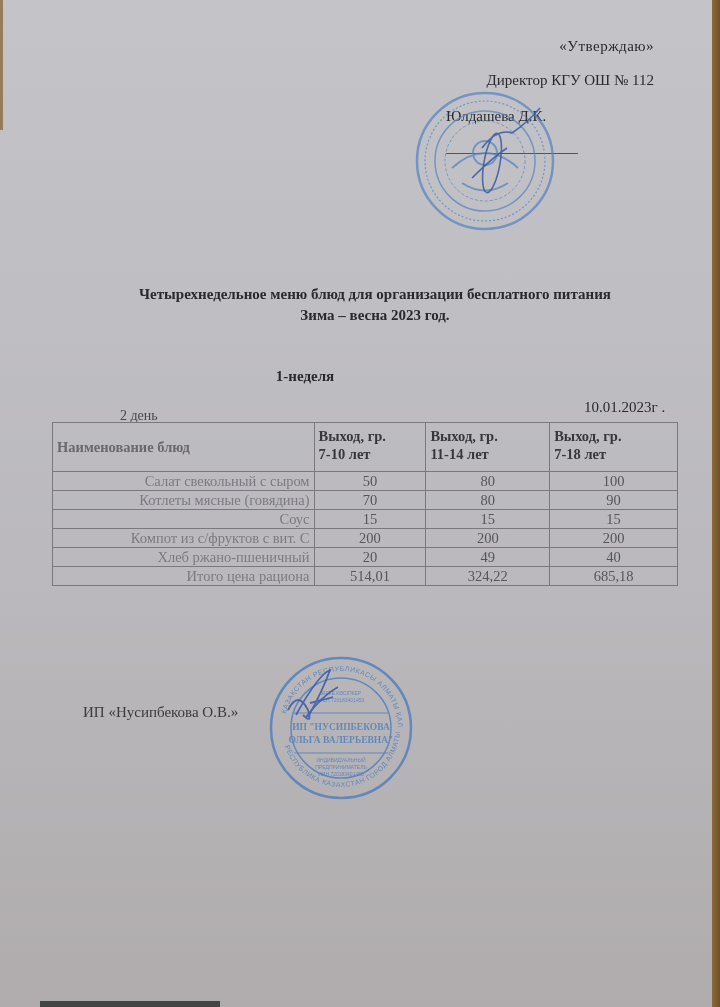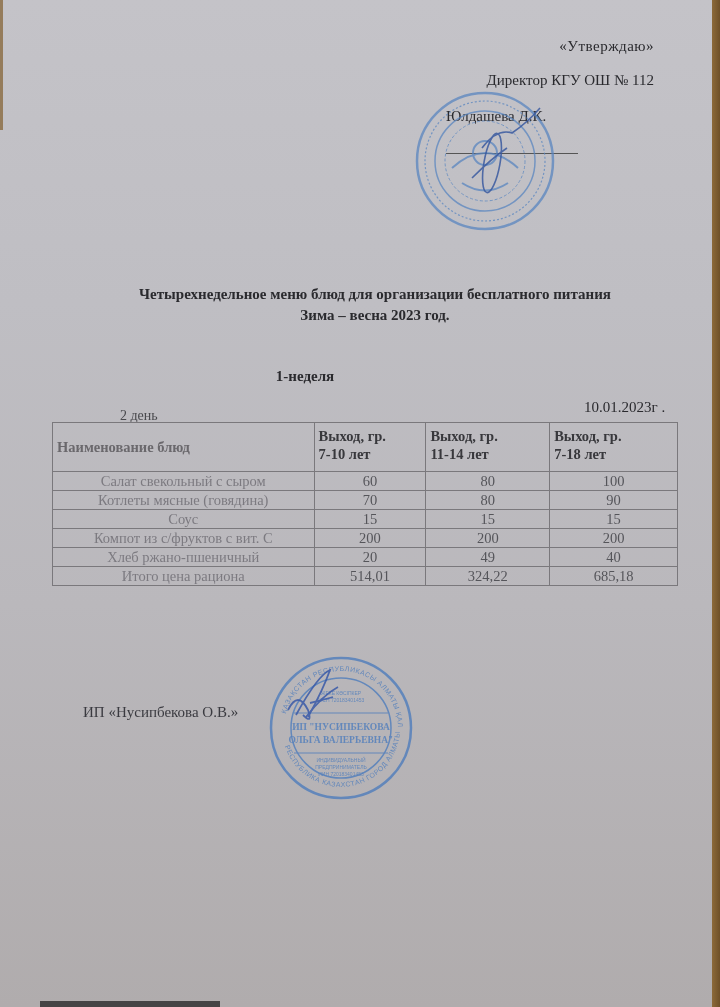--- a/index.html
+++ b/index.html
@@ -86,21 +86,21 @@
     table.menu th {
       font-weight: bold;
       color: #38383c;
       text-align: left;
       vertical-align: top;
       height: 44px;
       line-height: 18px;
       padding-top: 4px;
     }
     table.menu th.name-col { color: #6a686c; vertical-align: middle; padding-top: 0; }
-    table.menu td.name { color: #7c7a80; text-align: center; }
+    table.menu td.name { color: #7c7a80; text-align: right; }
     table.menu td.num { color: #55555a; text-align: center; }
     col.c1 { width: 262px; }
     col.c2 { width: 112px; }
     col.c3 { width: 124px; }
     col.c4 { width: 128px; }
 
     .ip-label { left: 83px; top: 704px; font-size: 15px; color: #3a3a40; }
 
     .stamp { position: absolute; }
   </style>
@@ -150,21 +150,21 @@
       </colgroup>
     <tbody>
         <tr>
       <th class="name-col">Наименование блюд</th>
       <th><span>Выход, гр.</span><br><span>7-10 лет</span></th>
       <th><span>Выход, гр.</span><br><span>11-14 лет</span></th>
       <th><span>Выход, гр.</span><br><span>7-18 лет</span></th>
     </tr>
     <tr>
       <td class="name">Салат свекольный с сыром</td>
-      <td class="num">60</td>
+      <td class="num">50</td>
       <td class="num">80</td>
       <td class="num">100</td>
     </tr>
     <tr>
       <td class="name">Котлеты  мясные (говядина)</td>
       <td class="num">70</td>
       <td class="num">80</td>
       <td class="num">90</td>
     </tr>
     <tr>

